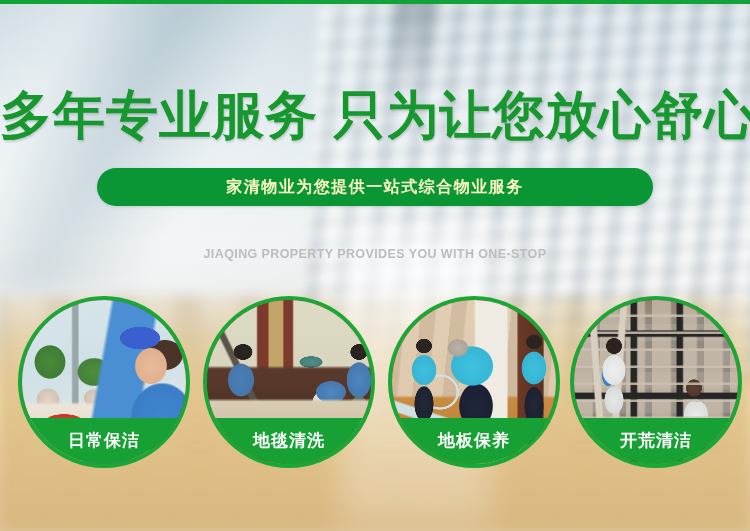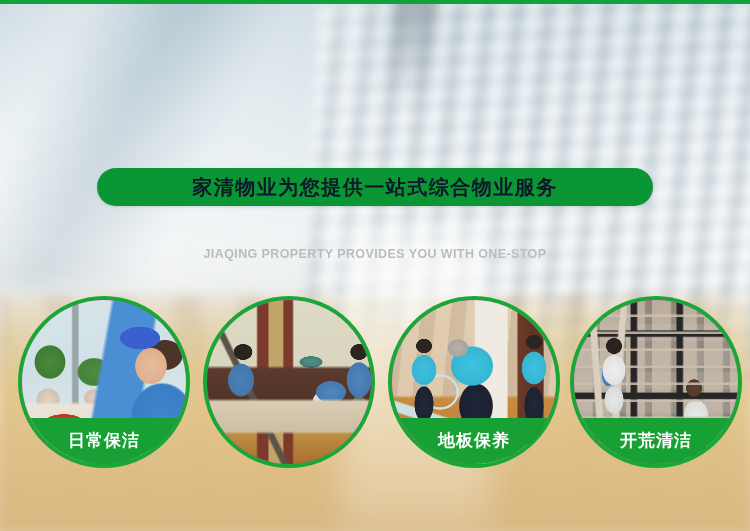--- a/index.html
+++ b/index.html
@@ -154,22 +154,22 @@
     border-radius: 19px;
     background: #0a9635;
     box-shadow: 0 1px 3px rgba(90,100,100,0.22);
   }
   .pill-text {
     position: absolute;
     inset: 0;
     display: flex;
     align-items: center;
     justify-content: center;
-    color: #0f172a;
-    font-size: 20px;
+    color: #fef9c3;
+    font-size: 16px;
     font-weight: bold;
     letter-spacing: 1.5px;
     white-space: nowrap;
   }
 
   
   .subtitle {
     position: absolute;
     left: 0;
     top: 232px;
@@ -186,21 +186,21 @@
   
   .card {
     position: absolute;
     top: 296px;
     width: 172px;
     height: 172px;
     border-radius: 50%;
     border: 4px solid #19a833;
     box-sizing: border-box;
     overflow: hidden;
-    background: #d946ef;
+    background: #be185d;
   }
   .card .photo {
     position: absolute;
     inset: 0;
   }
   .card-label {
     position: absolute;
     left: -6px;
     right: -6px;
     bottom: 0;
@@ -358,36 +358,38 @@
 
   <div class="bg-sky"></div>
   <div class="bg-building"></div>
   <div class="bg-streak"></div>
   <div class="bg-pillar"></div>
   <div class="bg-floor"></div>
   <div class="bg-glow"></div>
 
   <div class="top-rule"></div>
 
+  <div class="headline">多年专业服务 只为让您放心舒心</div>
 
   <div class="pill">
     <div class="pill-text">家清物业为您提供一站式综合物业服务</div>
   </div>
 
   <div class="subtitle">
     <div>JIAQING PROPERTY PROVIDES YOU WITH ONE-STOP</div>
   </div>
 
   <div class="card c1">
     <div class="photo p1"></div>
     <div class="card-label">日常保洁</div>
   </div>
 
   <div class="card c2">
     <div class="photo p2"></div>
+    <div class="card-label">地毯清洗</div>
   </div>
 
   <div class="card c3">
     <div class="photo p3"></div>
     <div class="card-label">地板保养</div>
   </div>
 
   <div class="card c4">
     <div class="photo p4"></div>
     <div class="card-label">开荒清洁</div>

